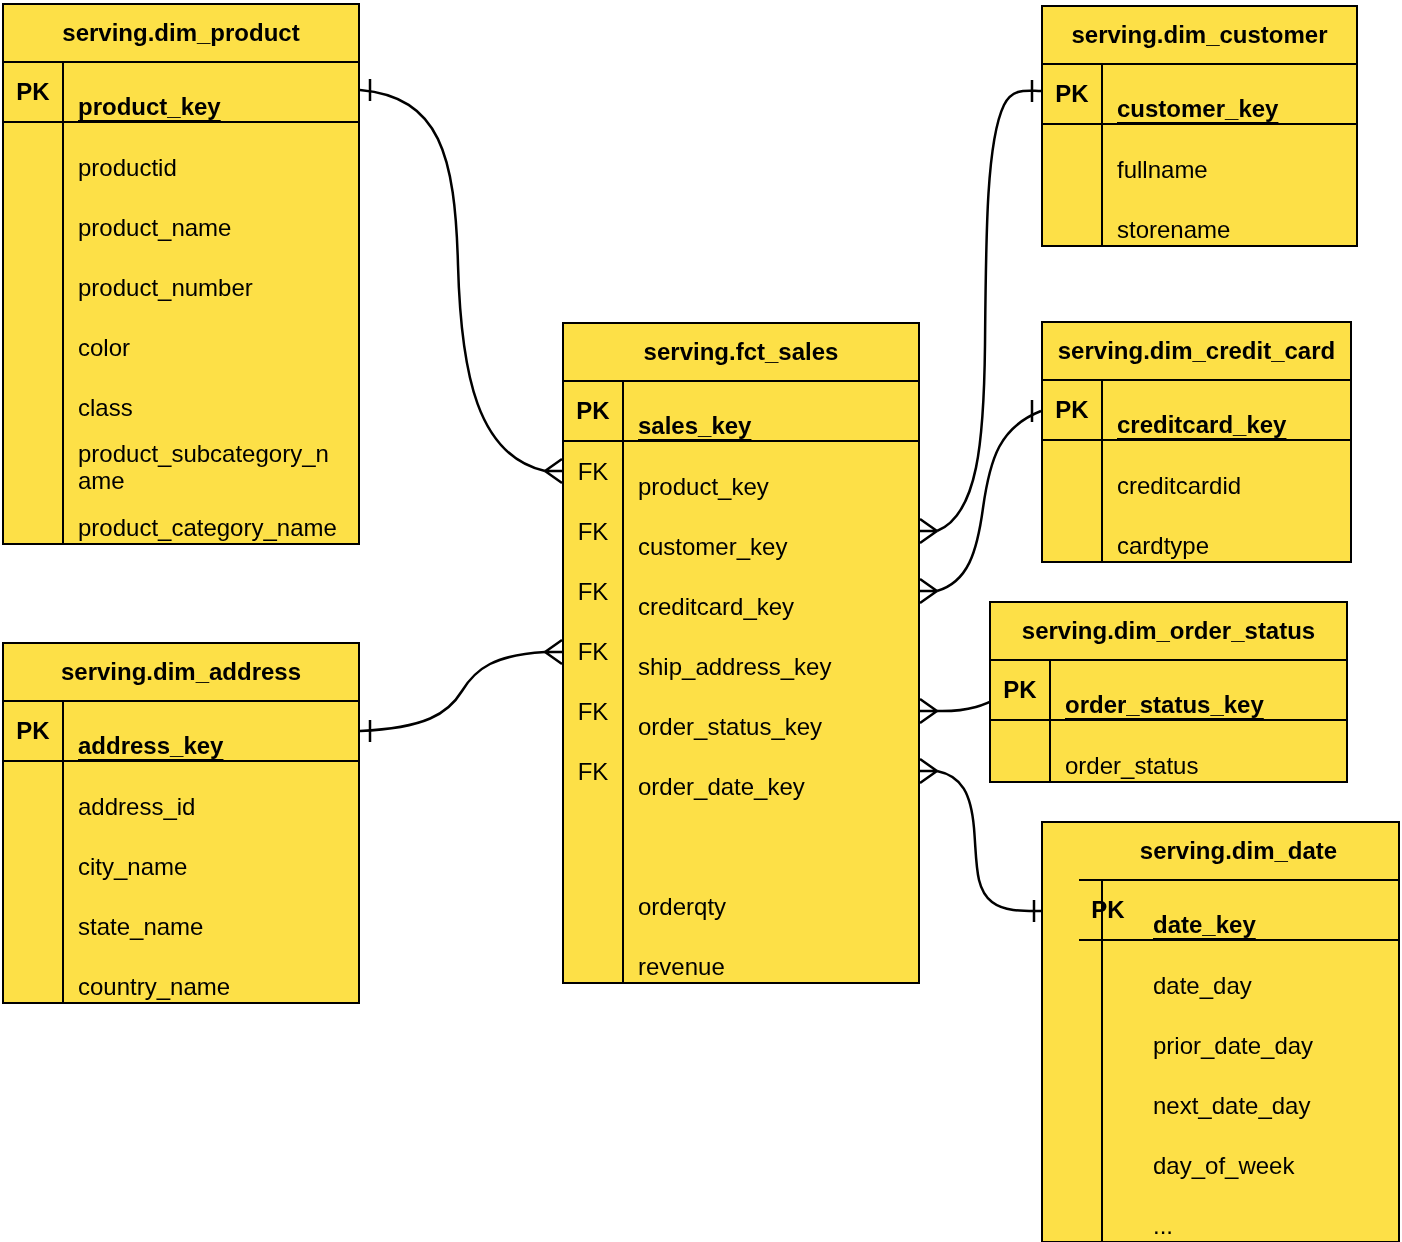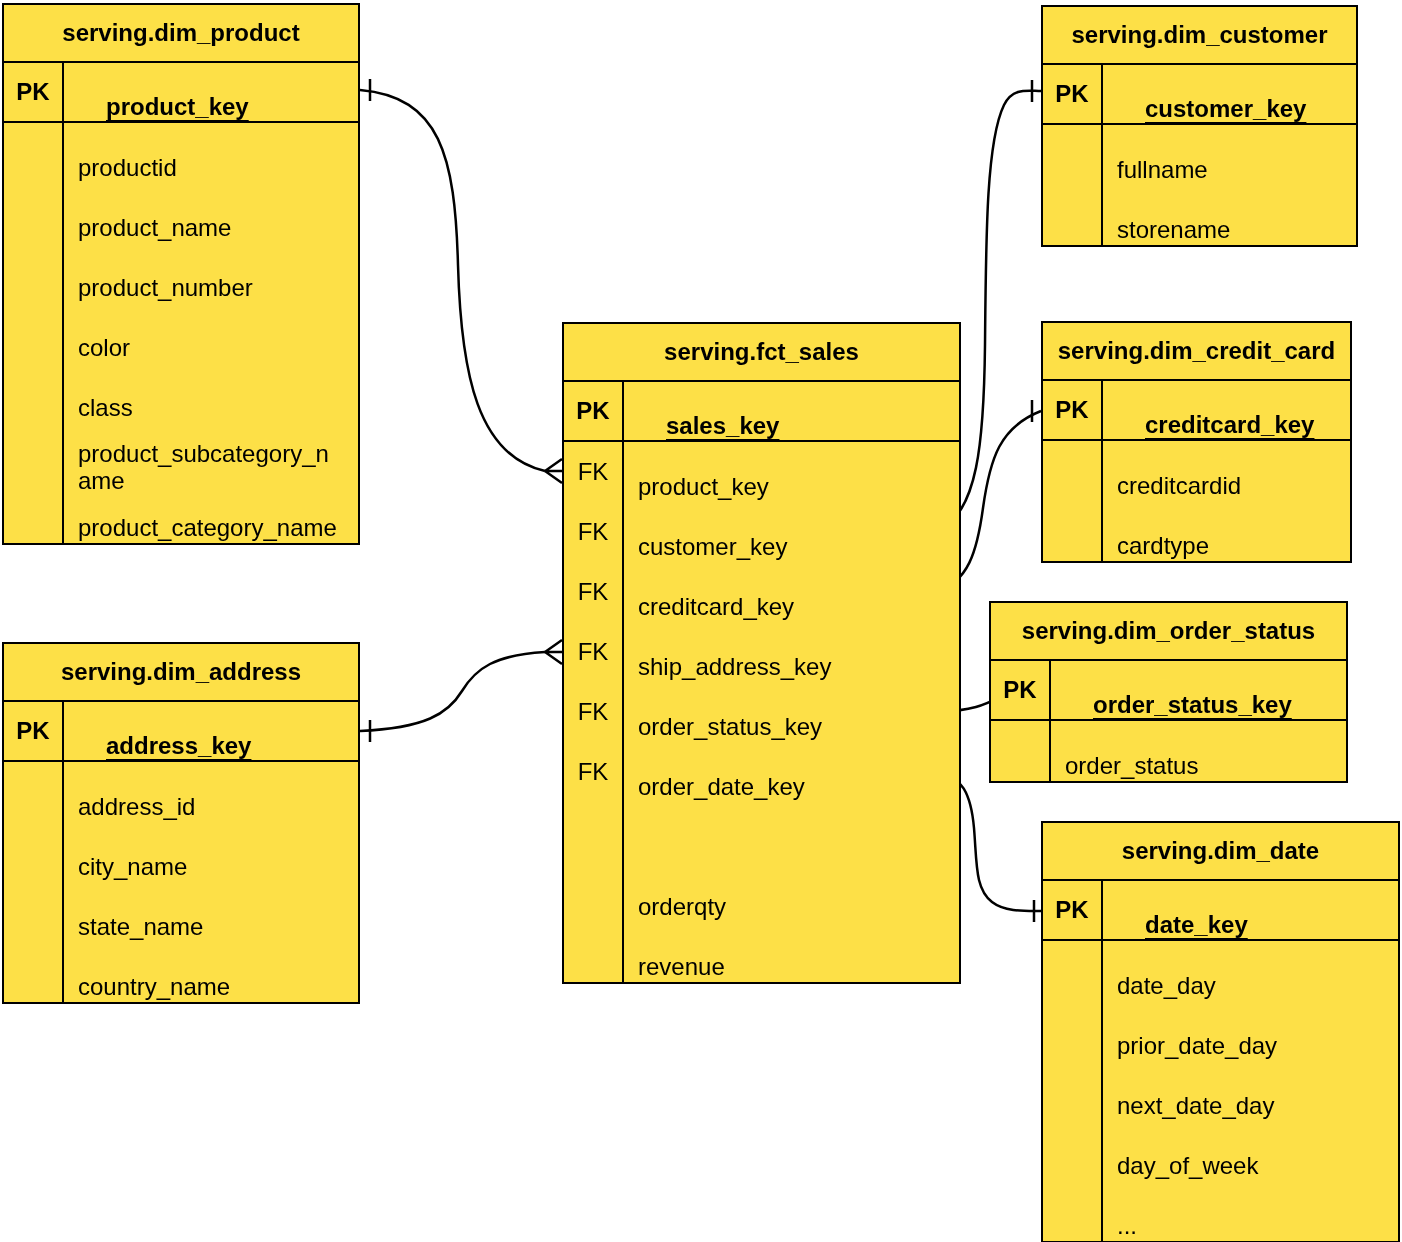--- a/index.html
+++ b/index.html
@@ -37,21 +37,21 @@
     height: 58px;
     border-bottom: 2px solid #000;
     display: flex;
     align-items: center;
     justify-content: center;
     font-size: 24px;
     font-weight: bold;
     letter-spacing: 0;
   }
   .t-row { display: flex; height: 60px; }
-  .pk-row { border-bottom: 2px solid #000; gap: 28px; }
+  .pk-row { border-bottom: 2px solid #000; }
   .t-key {
     flex: 0 0 58px;
     width: 58px;
     display: flex;
     align-items: center;
     justify-content: center;
     font-size: 24px;
   }
   .pk-label { font-weight: bold; }
   .t-field {
@@ -172,21 +172,21 @@
         <div class="t-key"></div>
         <div class="t-field">state_name</div>
       </div>
     <div class="t-row">
         <div class="t-key"></div>
         <div class="t-field">country_name</div>
       </div>
   </div>
 </div>
 
-<div class="table" style="left:562px; top:322px; width:399px;">
+<div class="table" style="left:562px; top:322px; width:358px;">
   <div class="t-header">serving.fct_sales</div>
   <div class="t-row pk-row">
     <div class="t-key pk-label">PK</div>
     <div class="t-field pk-field">sales_key</div>
   </div>
   <div class="t-body">
     <div class="t-row">
         <div class="t-key">FK</div>
         <div class="t-field">product_key</div>
       </div>
@@ -267,21 +267,21 @@
     <div class="t-field pk-field">order_status_key</div>
   </div>
   <div class="t-body">
     <div class="t-row">
         <div class="t-key"></div>
         <div class="t-field">order_status</div>
       </div>
   </div>
 </div>
 
-<div class="table" style="left:1041px; top:821px; width:359px;">
+<div class="table" style="left:1041px; top:821px; width:359px;padding-left:36px;">
   <div class="t-header">serving.dim_date</div>
   <div class="t-row pk-row">
     <div class="t-key pk-label">PK</div>
     <div class="t-field pk-field">date_key</div>
   </div>
   <div class="t-body">
     <div class="t-row">
         <div class="t-key"></div>
         <div class="t-field">date_day</div>
       </div>

